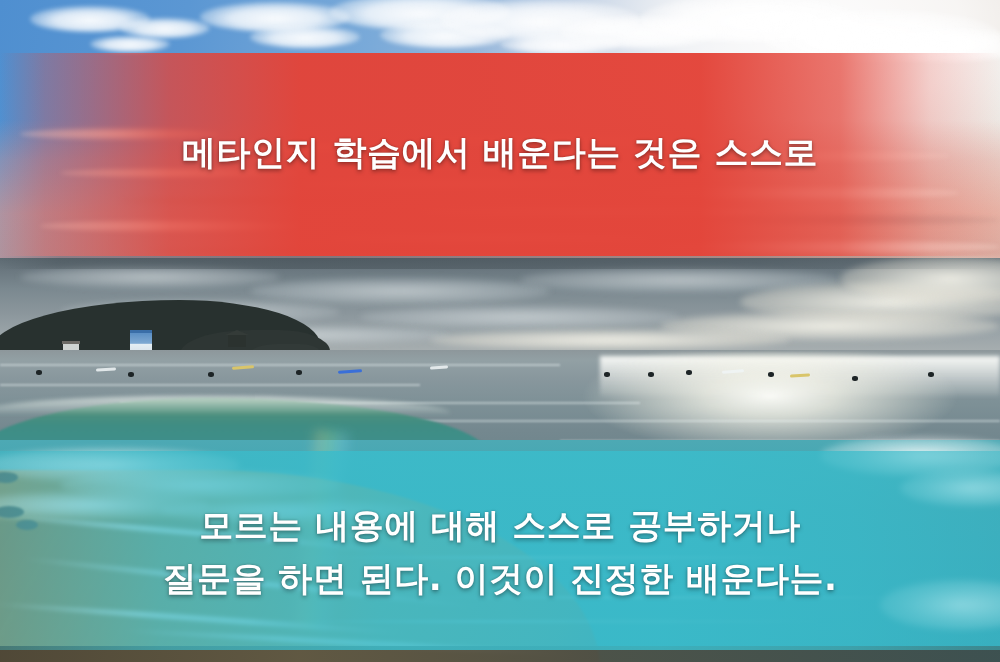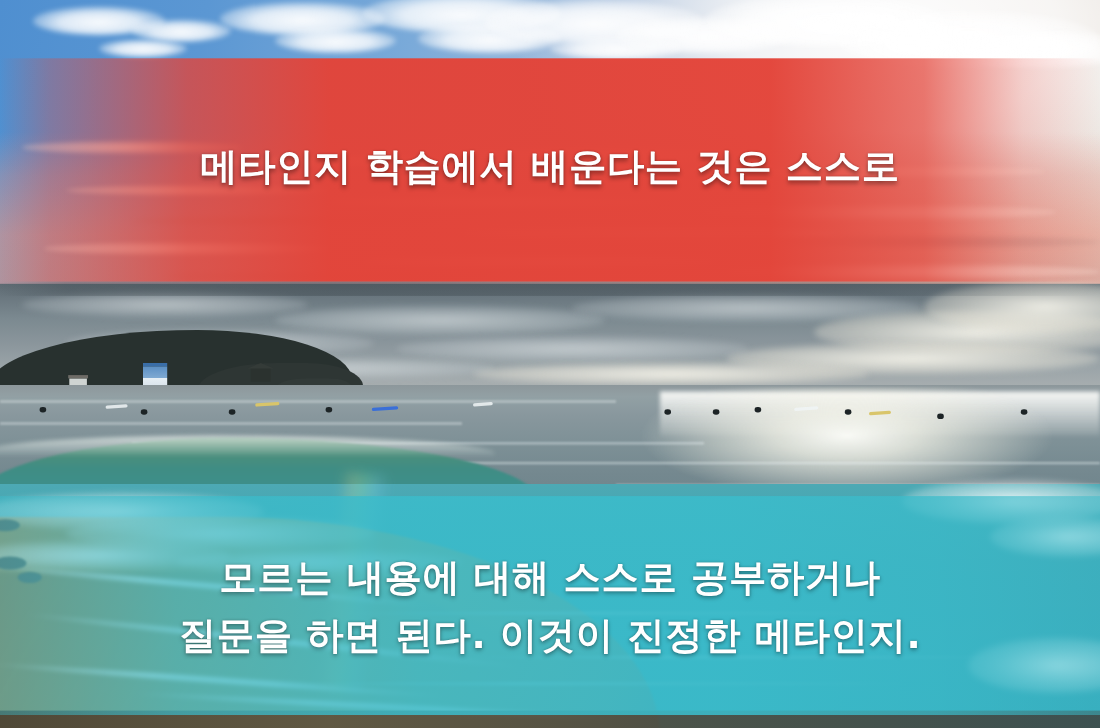--- a/index.html
+++ b/index.html
@@ -457,16 +457,16 @@
   </div>
 
   <div class="band band-red">
     <div class="quote-line quote-top l1">메타인지 학습에서 배운다는 것은 스스로</div>
   </div>
 
   <div class="band band-grey"></div>
 
   <div class="band band-cyan">
     <div class="quote-line quote-bot l1">모르는 내용에 대해 스스로 공부하거나</div>
-    <div class="quote-line quote-bot l2">질문을 하면 된다. 이것이 진정한 메타인지.</div>
+    <div class="quote-line quote-bot l2">질문을 하면 된다. 이것이 진정한 배운다는.</div>
   </div>
 
 </div>
 
 </body></html>

